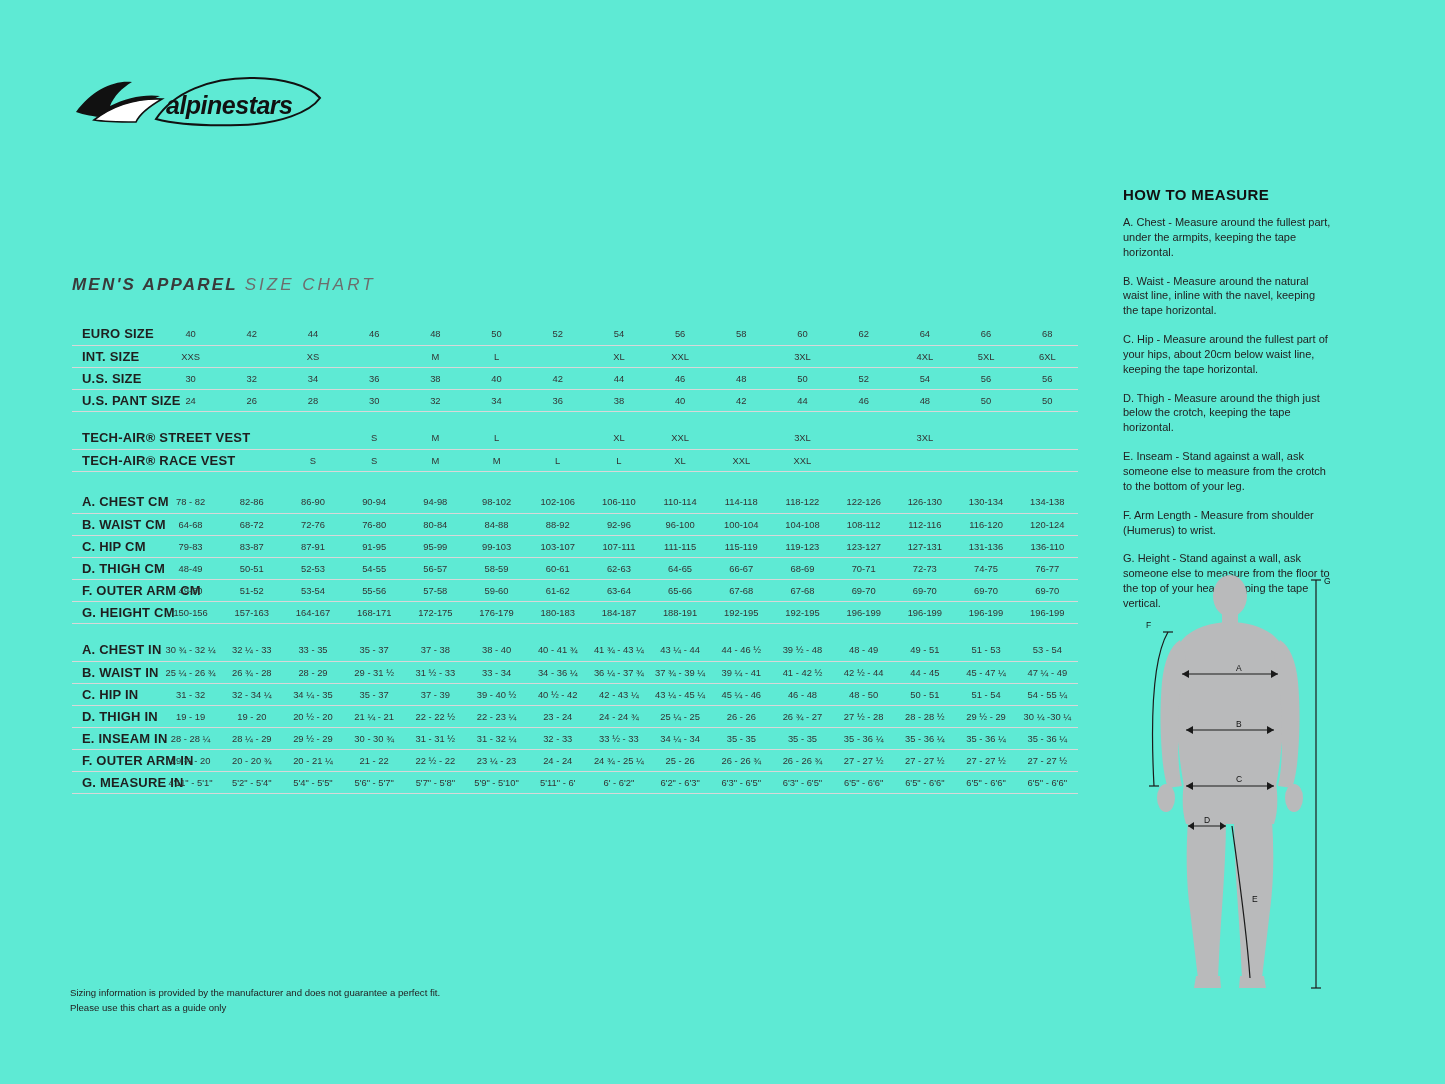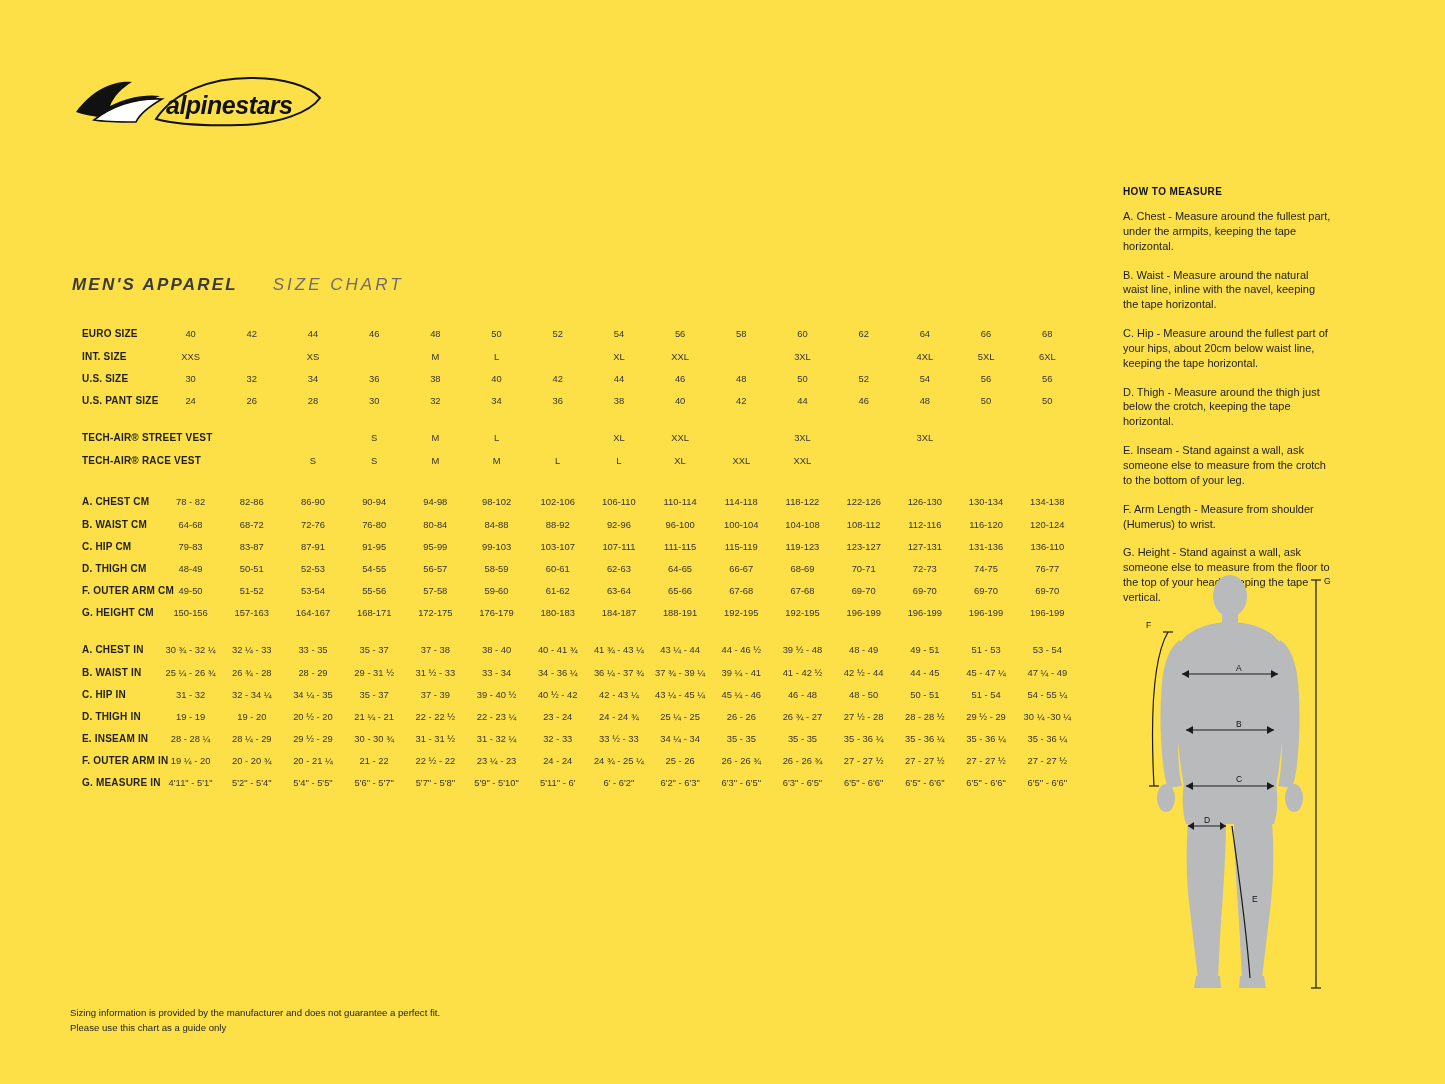--- a/index.html
+++ b/index.html
@@ -5,21 +5,21 @@
   * { box-sizing: border-box; }
   html, body {
     margin: 0; padding: 0;
     background: #ffffff;
     font-family: "Liberation Sans", sans-serif;
   }
   .page {
     position: relative;
     width: 1445px;
     height: 1084px;
-    background: #fde047;
+    background: #5eead4;
     overflow: hidden;
   }
 
   
   .logo {
     position: absolute;
     left: 70px;
     top: 72px;
     width: 255px;
     height: 60px;
@@ -38,21 +38,20 @@
   .chart-title .bold {
     font-weight: bold;
     color: #3a3a3a;
     font-style: italic;
   }
   .chart-title .light {
     font-weight: normal;
     color: #6d6d6d;
     font-style: italic;
     letter-spacing: 3px;
-    margin-left: 28px;
   }
 
   
   .table-wrap {
     position: absolute;
     left: 72px;
     top: 323px;
     width: 1006px;
   }
   table.size {
@@ -66,21 +65,21 @@
     text-align: center;
     padding: 0;
     height: 22px;
     vertical-align: middle;
     border-bottom: 1px solid #d8d8d8;
     white-space: nowrap;
   }
   table.size td.rowhead {
     text-align: left;
     font-weight: bold;
-    font-size: 10px;
+    font-size: 13px;
     color: #1f1f1f;
     padding-left: 10px;
     letter-spacing: 0.2px;
   }
   table.size col.c0 { width: 88px; }
   table.size tr.spacer td {
     border-bottom: none;
     height: 16px;
   }
   table.size tr.spacer-big td {
@@ -90,21 +89,21 @@
 
   
   .howto {
     position: absolute;
     left: 1123px;
     top: 186px;
     width: 210px;
   }
   .howto h3 {
     margin: 0 0 12px 0;
-    font-size: 10px;
+    font-size: 15px;
     font-weight: bold;
     letter-spacing: 0.4px;
     color: #111;
   }
   .howto p {
     margin: 0 0 14px 0;
     font-size: 11px;
     line-height: 1.35;
     color: #222;
   }
@@ -119,21 +118,20 @@
   }
 
   
   .footer {
     position: absolute;
     left: 70px;
     top: 985px;
     font-size: 9.6px;
     color: #222;
     line-height: 1.6;
-    margin-top: 20px;
   }
 </style>
 </head>
 <body>
 
 <div class="page">
 
   <div class="logo">
     <svg viewBox="0 0 255 60" width="255" height="60">
       <g fill="none" stroke="#111" stroke-width="2.2">

